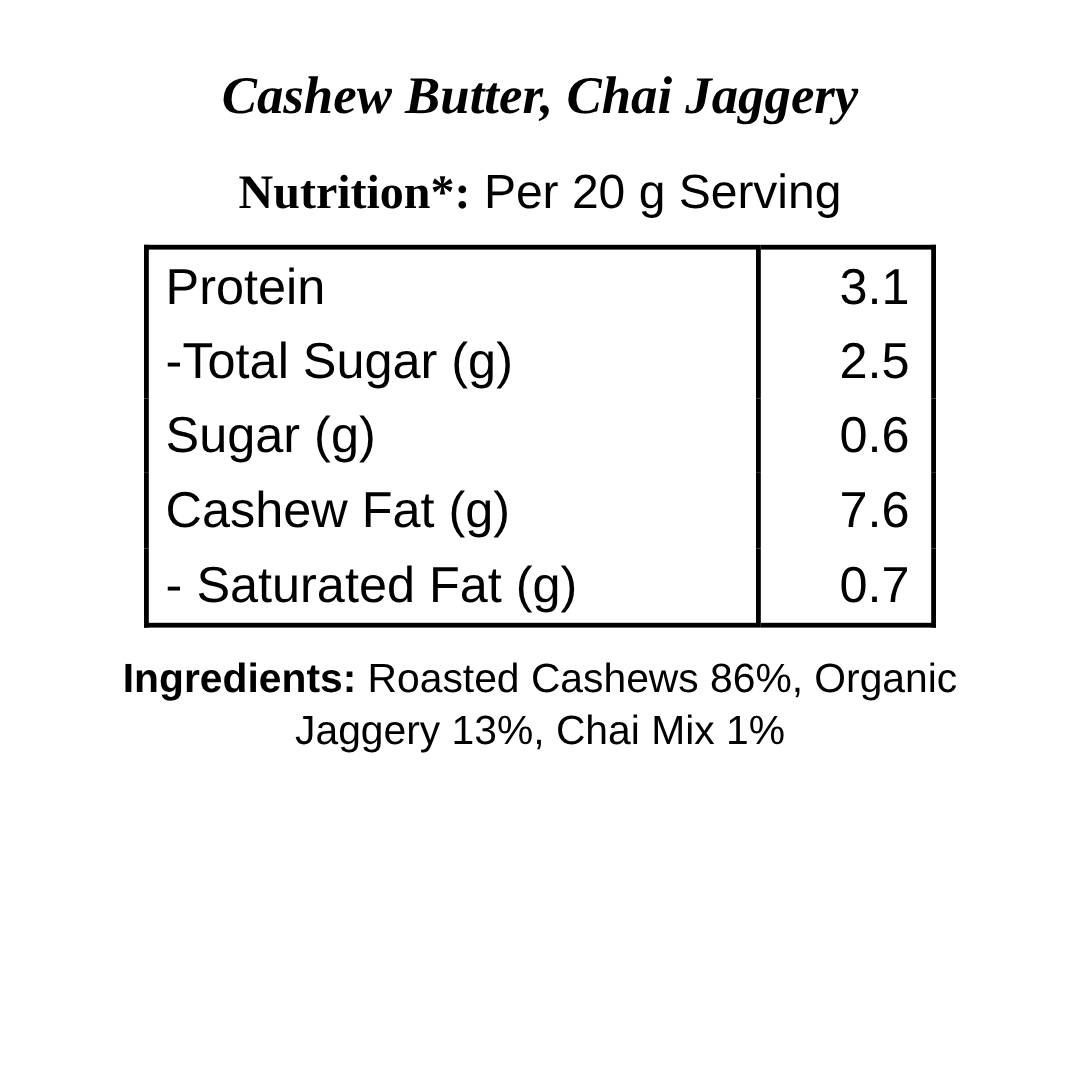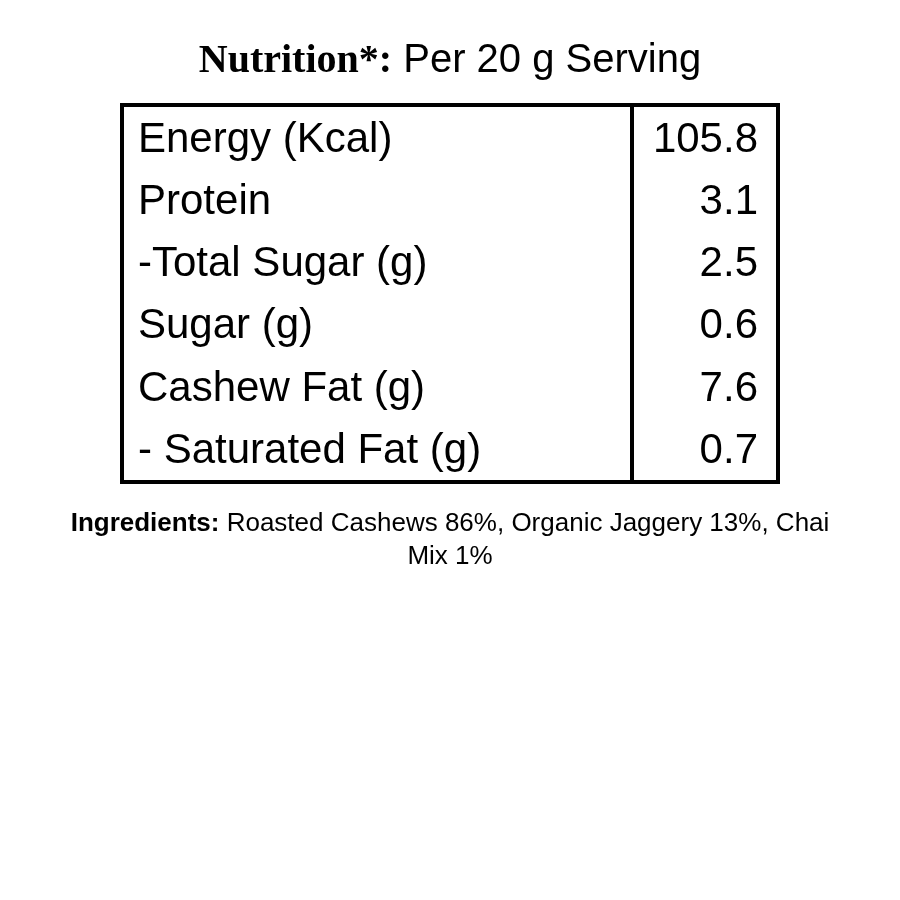--- a/index.html
+++ b/index.html
@@ -66,43 +66,40 @@
   }
   .nutrition-table td.value {
     text-align: right;
     white-space: nowrap;
     padding-right: 18px;
   }
   .ingredients {
     margin-top: 22px;
     width: 800px;
     text-align: center;
-    font-size: 26px;
+    font-size: 34px;
     line-height: 1.28;
   }
   .ingredients .strong {
     font-weight: bold;
   }
 </style>
 </head>
 <body>
 
 <div class="label-root">
 
+  <div class="product-title">Cashew Butter, Chai Jaggery</div>
 
   <div class="nutrition-heading">
     <span class="strong">Nutrition*:</span><span> Per 20 g Serving</span>
   </div>
 
   <table class="nutrition-table">
     <tbody>
-      <tr>
-        <td class="nutrient">Energy (Kcal)</td>
-        <td class="value">105.8</td>
-      </tr>
       <tr>
         <td class="nutrient">Protein</td>
         <td class="value">3.1</td>
       </tr>
       <tr>
         <td class="nutrient">-Total Sugar (g)</td>
         <td class="value">2.5</td>
       </tr>
       <tr>
         <td class="nutrient">Sugar (g)</td>

